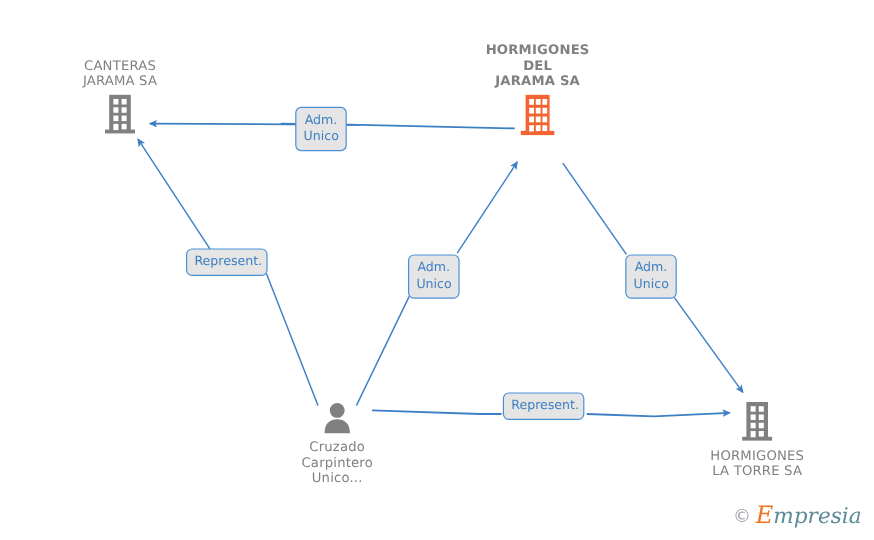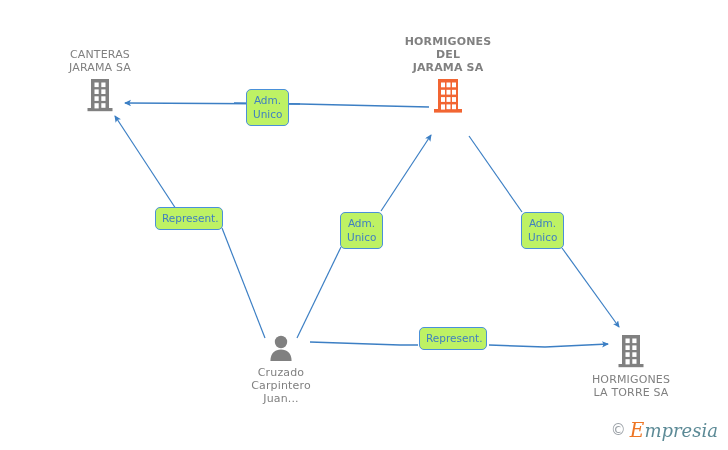--- a/index.html
+++ b/index.html
@@ -49,21 +49,21 @@
     display: block;
     margin: 0 auto;
   }
   .node.above .label { margin-bottom: 3px; }
   .node.below .label { margin-top: 4px; }
 
   
   .edge-label {
     position: absolute;
     box-sizing: border-box;
-    background: #bef264;
+    background: #e5e5e5;
     border: 1.4px solid #4a90d9;
     border-radius: 5px;
     color: #3f7fc1;
     font-size: 10.5px;
     line-height: 14px;
     text-align: center;
     padding: 3px 6px 4px 6px;
     white-space: pre-line;
     z-index: 4;
   }
@@ -145,21 +145,21 @@
     </svg>
   </div>
 
   <div class="node below" style="left:281px; top:334px;">
     <svg class="glyph" width="28" height="28" viewBox="0 0 28 28" xmlns="http://www.w3.org/2000/svg">
       <circle cx="14" cy="8" r="6.2" fill="#808080"></circle>
       <path d="M3.4,27 C3.4,18.6 8.2,15.4 14,15.4 C19.8,15.4 24.6,18.6 24.6,27 Z" fill="#808080"></path>
     </svg>
     <div class="label">Cruzado
 Carpintero
-Juan...</div>
+Unico...</div>
   </div>
 
   <div class="node below" style="left:631px; top:333px;">
     <svg class="glyph" width="26" height="36" viewBox="0 0 26 36" xmlns="http://www.w3.org/2000/svg">
       <rect x="4" y="2" width="18" height="30" fill="#808080"></rect>
       <rect x="0.5" y="31" width="25" height="3.2" fill="#808080"></rect>
       <rect x="7.5" y="5.5" width="4.2" height="4.6" fill="#ffffff"></rect>
       <rect x="14.3" y="5.5" width="4.2" height="4.6" fill="#ffffff"></rect>
       <rect x="7.5" y="12.4" width="4.2" height="4.6" fill="#ffffff"></rect>
       <rect x="14.3" y="12.4" width="4.2" height="4.6" fill="#ffffff"></rect>

